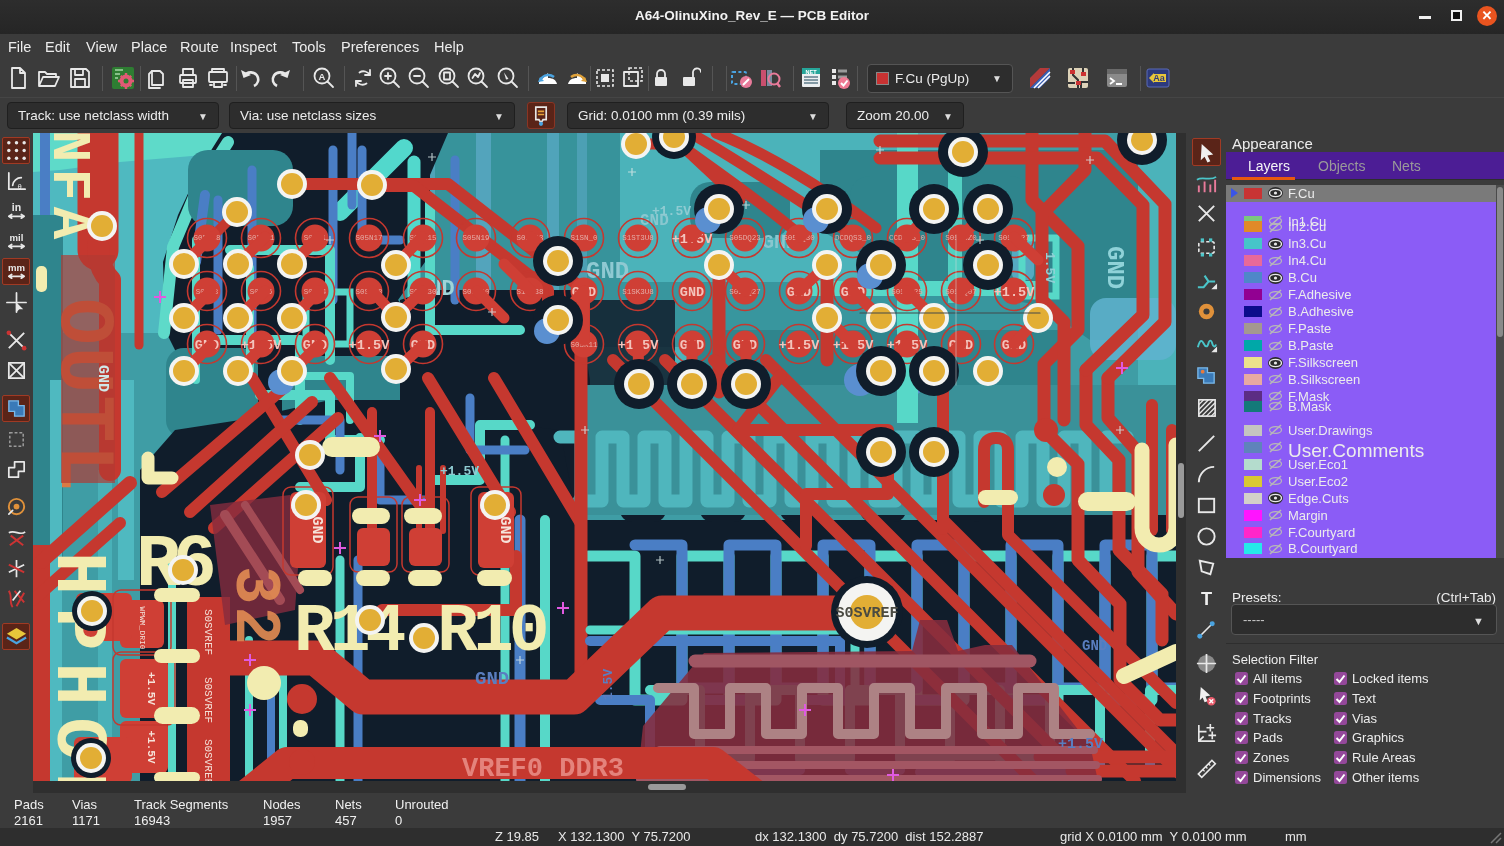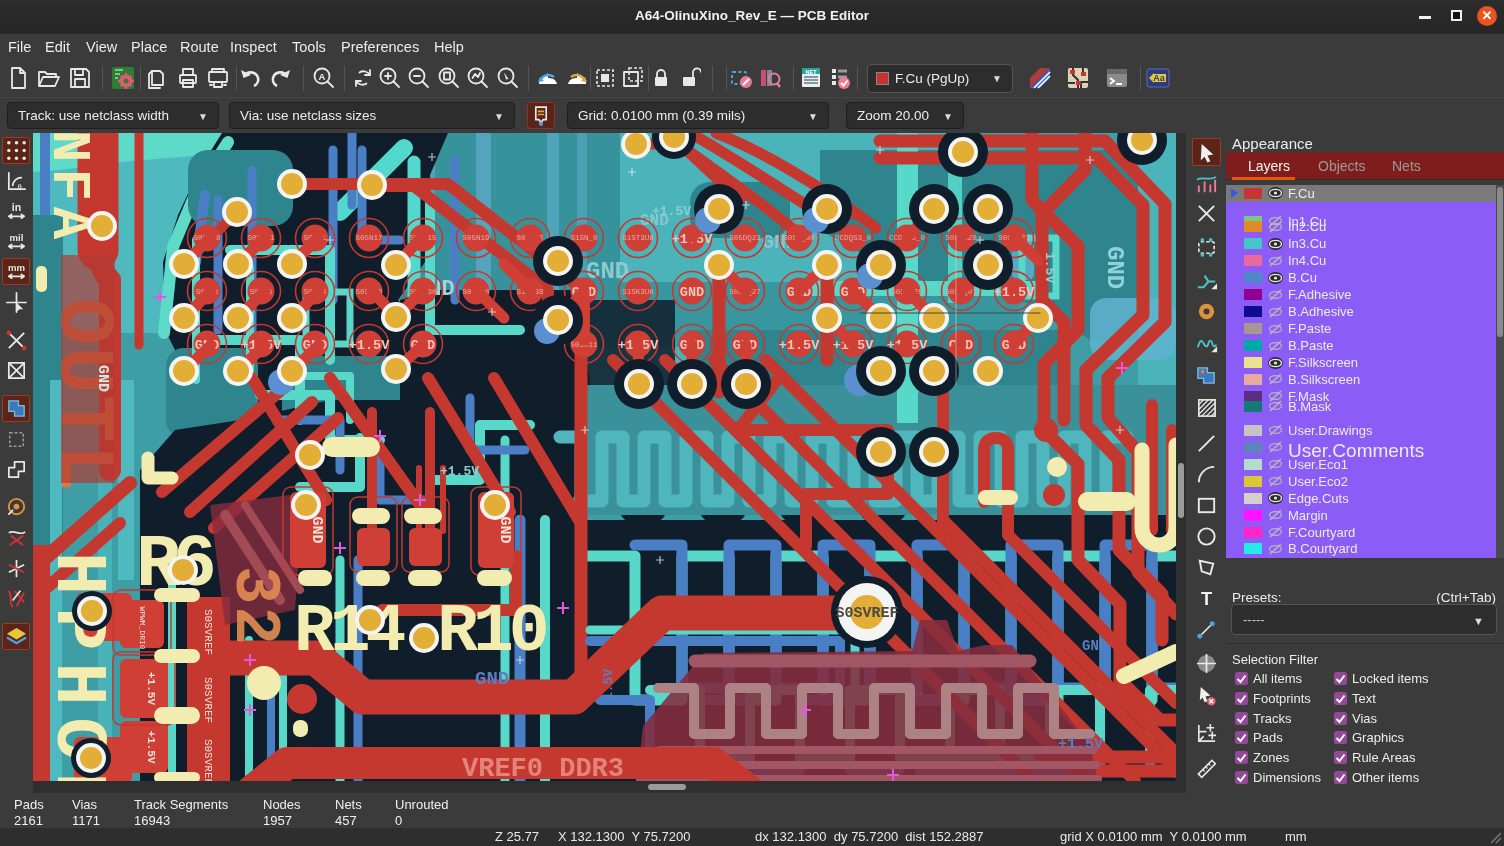--- a/index.html
+++ b/index.html
@@ -889,21 +889,21 @@
       <path d="M4,3 V20 H21 M4,20 L9,15 M4,10 H12 M12,6 H20 M16,2 V10" stroke="#e8e8e8" stroke-width="1.7" fill="none"></path>
       <path d="M14,14 H22 M18,10 V18" stroke="#e8e8e8" stroke-width="1.7"></path>
     </svg>
 <svg style="position:absolute;left:9px;top:624px" width="23" height="23" viewBox="0 0 24 24">
       <rect x="2" y="10" width="20" height="5" transform="rotate(-45 12 12)" stroke="#e8e8e8" stroke-width="1.7" fill="none"></rect>
       <path d="M8,13 L10,15 M11,10 L13,12 M14,7 L16,9" stroke="#e8e8e8" stroke-width="1.4"></path>
     </svg>
 </div>
 <div style="position:absolute;left:1226px;top:133px;width:278px;height:660px;background:#3b3b3b;color:#ececec;font-size:13px">
 <div style="position:absolute;left:6px;top:2px;font-size:15px">Appearance</div>
-<div style="position:absolute;left:0px;top:19px;width:278px;height:28px;background:#7f1d1d;border-bottom:1px solid #2e2e2e">
+<div style="position:absolute;left:0px;top:19px;width:278px;height:28px;background:#4c1d95;border-bottom:1px solid #2e2e2e">
       <span style="position:absolute;left:22px;top:6px;color:#f5f5f5;font-size:14px">Layers</span>
       <span style="position:absolute;left:92px;top:6px;color:#9a9a9a;font-size:14px">Objects</span>
       <span style="position:absolute;left:166px;top:6px;color:#9a9a9a;font-size:14px">Nets</span>
       <div style="position:absolute;left:6px;top:25px;width:63px;height:3px;background:#e8590f"></div>
     </div>
 <div style="position:absolute;left:0;top:52px;width:270px;height:373px;background:#8b5cf6;overflow:hidden">
 <div style="position:absolute;left:0;top:0px;width:270px;height:16.95px;background:#7a7a7a;">
         <span style="position:absolute;left:5px;top:3px;width:0;height:0;border-left:7px solid #3a55e8;border-top:5px solid transparent;border-bottom:5px solid transparent"></span>
         <span style="position:absolute;left:18px;top:2.5px;width:18px;height:11px;background:#c83434"></span>
         <span style="position:absolute;left:42px;top:2px;width:15px;height:12px;background:#2a2a2a;border-radius:50%;"></span>
@@ -1169,20 +1169,20 @@
     <span style="position:absolute;left:134px;top:4px">Track Segments</span>
     <span style="position:absolute;left:134px;top:20px">16943</span>
     <span style="position:absolute;left:263px;top:4px">Nodes</span>
     <span style="position:absolute;left:263px;top:20px">1957</span>
     <span style="position:absolute;left:335px;top:4px">Nets</span>
     <span style="position:absolute;left:335px;top:20px">457</span>
     <span style="position:absolute;left:395px;top:4px">Unrouted</span>
     <span style="position:absolute;left:395px;top:20px">0</span>
   </div>
 <div style="position:absolute;left:0;top:828px;width:1504px;height:18px;background:#2e2e2e;color:#e8e8e8;font-size:13px;line-height:18px">
-    <span style="position:absolute;left:495px">Z 25.77</span>
+    <span style="position:absolute;left:495px">Z 19.85</span>
     <span style="position:absolute;left:558px">X 132.1300&nbsp; Y 75.7200</span>
     <span style="position:absolute;left:755px">dx 132.1300&nbsp; dy 75.7200&nbsp; dist 152.2887</span>
     <span style="position:absolute;left:1060px">grid X 0.0100 mm&nbsp; Y 0.0100 mm</span>
     <span style="position:absolute;left:1285px">mm</span>
   </div>
 <svg style="position:absolute;right:2px;bottom:2px" width="14" height="14" viewBox="0 0 14 14">
     <path d="M13,3 L3,13 M13,8 L8,13" stroke="#777" stroke-width="1.5"></path>
   </svg>
 </body></html>

